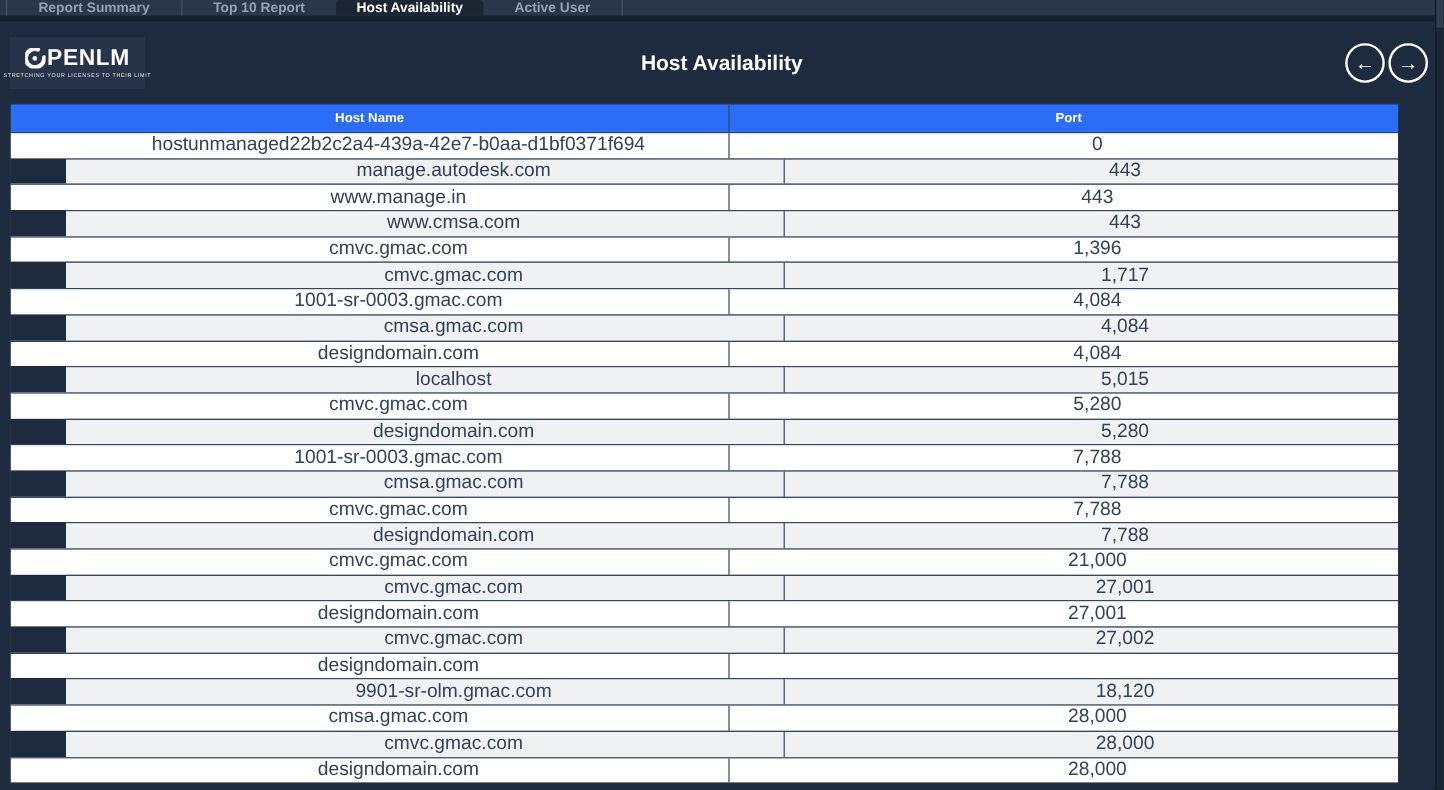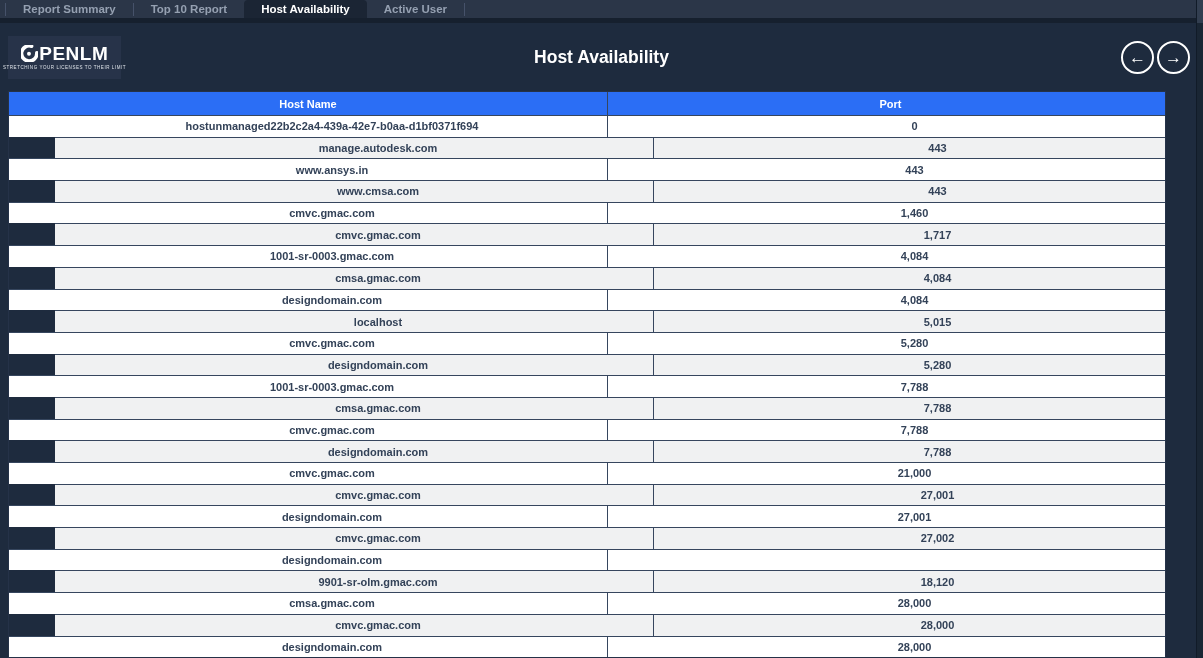--- a/index.html
+++ b/index.html
@@ -16,26 +16,27 @@
   }
   *{margin:0;padding:0;box-sizing:border-box;}
   html,body{width:1203px;height:658px;overflow:hidden;}
   body{
     background:var(--content_bg);
     font-family:"Liberation Sans", sans-serif;
     position:relative;
   }
   
   .tabbar{
-    height:23px;
+    height:18px;
     background:var(--tabbar_bg);
     border-bottom:5px solid var(--tabbar_shadow);
     display:flex;
     align-items:stretch;
     padding-left:5px;
+    gap:9px;
   }
   .tab{
     display:flex;align-items:center;
     padding:0 17px;
     font-size:11.5px;font-weight:700;
     color:var(--inactive_tab_text);
     white-space:nowrap;cursor:pointer;
   }
   .tab.active{
     background:var(--active_tab_bg);
@@ -114,21 +115,21 @@
     display:flex;align-items:center;justify-content:center;
   }
   .th:first-child{border-right:1px solid var(--row_border);}
   .row{
     height:21.7px;
     background:#ffffff;
     border-top:1px solid var(--row_border);
   }
   .row.even{background:var(--row_alt_bg);margin-left:46px;}
   .td{
-    font-size:11px;font-weight:700;color:var(--cell_text);
+    font-size:16px;font-weight:400;color:var(--cell_text);
     display:flex;align-items:center;justify-content:center;
     overflow:hidden;white-space:nowrap;padding-left:48px;
   }
   .td.host{border-right:1px solid var(--row_border);}
   
   .scroll-strip{
     position:absolute;right:0;top:0;bottom:0;width:7px;
     background:#1a2634;border-left:1px solid #111b28;z-index:5;
   }
   .scroll-strip .strip-top{height:23px;background:#323e50;}
@@ -178,30 +179,30 @@
   <div>
       <div class="row">
         <div class="td host">hostunmanaged22b2c2a4-439a-42e7-b0aa-d1bf0371f694</div>
         <div class="td port">0</div>
       </div>
       <div class="row even">
         <div class="td host">manage.autodesk.com</div>
         <div class="td port">443</div>
       </div>
       <div class="row">
-        <div class="td host">www.ansys.in</div>
+        <div class="td host">www.manage.in</div>
         <div class="td port">443</div>
       </div>
       <div class="row even">
         <div class="td host">www.cmsa.com</div>
         <div class="td port">443</div>
       </div>
       <div class="row">
         <div class="td host">cmvc.gmac.com</div>
-        <div class="td port">1,460</div>
+        <div class="td port">1,396</div>
       </div>
       <div class="row even">
         <div class="td host">cmvc.gmac.com</div>
         <div class="td port">1,717</div>
       </div>
       <div class="row">
         <div class="td host">1001-sr-0003.gmac.com</div>
         <div class="td port">4,084</div>
       </div>
       <div class="row even">

